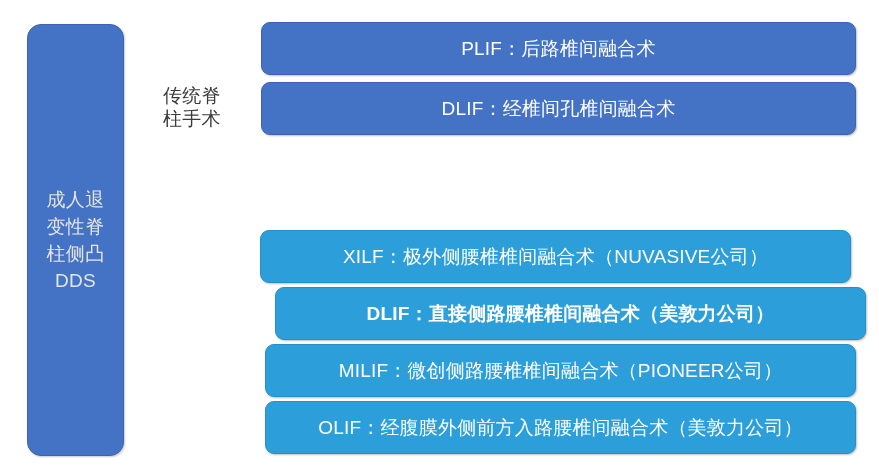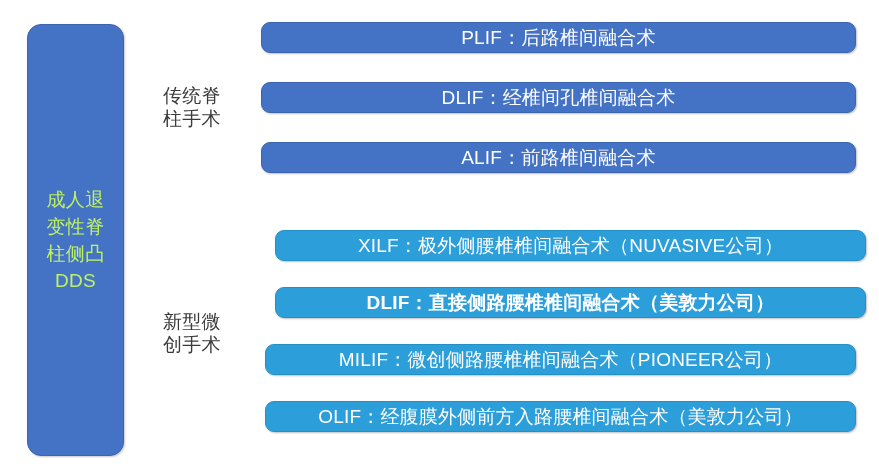--- a/index.html
+++ b/index.html
@@ -31,21 +31,21 @@
     background: #4472C4;
     border: 1px solid #3c64b0;
     border-radius: 14px;
     box-shadow: 1px 1px 2px rgba(0,0,0,0.22);
     display: flex;
     align-items: center;
     justify-content: center;
     box-sizing: border-box;
   }
   .root-box-label {
-    color: #bef264;
+    color: #e5e5e5;
     font-size: 19px;
     line-height: 27px;
     text-align: center;
     white-space: pre-line;
     letter-spacing: 0.3px;
   }
 
   
   .group-label {
     position: absolute;
@@ -55,21 +55,21 @@
     text-align: left;
     white-space: pre-line;
     letter-spacing: 0.2px;
   }
   .group-label.g1 { left: 163px; top: 84px; width: 90px; }
   .group-label.g2 { left: 163px; top: 310px; width: 90px; }
 
   
   .bar {
     position: absolute;
-    height: 31px;
+    height: 53px;
     border-radius: 9px;
     box-shadow: 1px 1px 2px rgba(0,0,0,0.25);
     display: flex;
     align-items: center;
     justify-content: center;
     box-sizing: border-box;
     color: #ffffff;
   }
   .bar-label {
     color: #ffffff;
@@ -86,54 +86,49 @@
   .bar.minimally {
     background: #2C9FDA;
     border: 1px solid #2490c8;
   }
 
   
   .bar.b0 { left: 261px; top: 22px;  width: 595px; }
   .bar.b1 { left: 261px; top: 82px;  width: 595px; }
   .bar.b2 { left: 261px; top: 142px; width: 595px; }
 
-  .bar.b3 { left: 275px; top: 230px; width: 591px; }
+  .bar.b3 { left: 260px; top: 230px; width: 591px; }
   .bar.b4 { left: 275px; top: 287px; width: 591px; font-weight: bold; }
   .bar.b5 { left: 265px; top: 344px; width: 591px; }
   .bar.b6 { left: 265px; top: 401px; width: 591px; text-align: center; }
 </style>
 </head>
 <body>
 
 <div id="diagram">
 
   <div class="root-box">
     <div class="root-box-label">成人退
 变性脊
 柱侧凸
 DDS</div>
   </div>
 
   <div class="group-label g1">传统脊
 柱手术</div>
 
-  <div class="group-label g2">新型微
-创手术</div>
 
   <div class="bar traditional b0">
     <span class="bar-label">PLIF：后路椎间融合术</span>
   </div>
 
   <div class="bar traditional b1">
     <span class="bar-label">DLIF：经椎间孔椎间融合术</span>
   </div>
 
-  <div class="bar traditional b2">
-    <span class="bar-label">ALIF：前路椎间融合术</span>
-  </div>
 
   <div class="bar minimally b3">
     <span class="bar-label">XILF：极外侧腰椎椎间融合术（NUVASIVE公司）</span>
   </div>
 
   <div class="bar minimally b4">
     <span class="bar-label">DLIF：直接侧路腰椎椎间融合术（美敦力公司）</span>
   </div>
 
   <div class="bar minimally b5">

